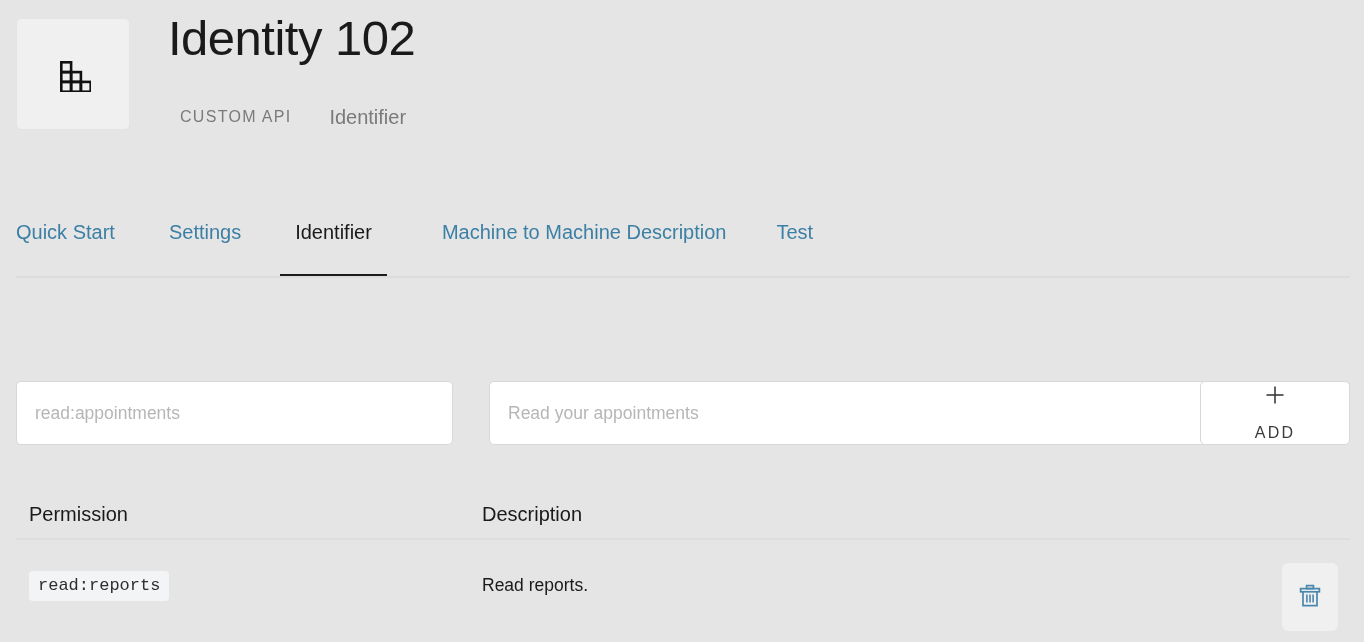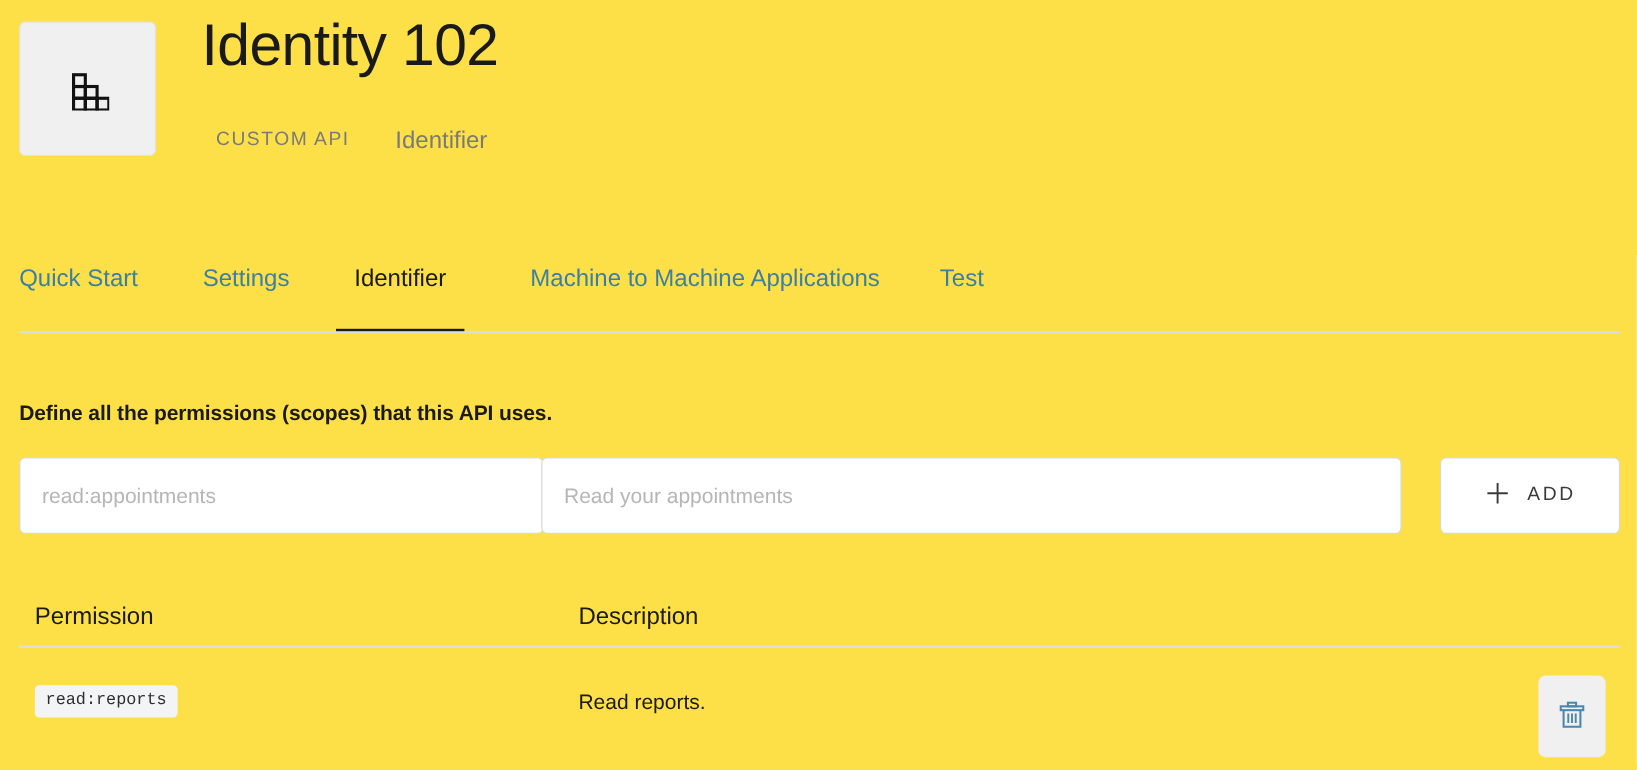--- a/index.html
+++ b/index.html
@@ -3,21 +3,21 @@
 <meta charset="utf-8">
 <style>
   * { box-sizing: border-box; }
   html, body {
     margin: 0; padding: 0;
     width: 1364px; height: 642px;
     background: #ffffff;
     font-family: "Liberation Sans", sans-serif;
     -webkit-font-smoothing: antialiased;
   }
-  .page { position: relative; width: 1364px; height: 642px; overflow: hidden; background:#fde047; }
+  .page { position: relative; width: 1364px; height: 642px; overflow: hidden; background:#e5e5e5; }
 
   
   .header { position: absolute; left: 0; top: 0; width: 1364px; height: 150px; }
   .api-logo-tile {
     position: absolute; left: 16px; top: 18px;
     width: 114px; height: 112px;
     background: #f0f0f0;
     border: 1px solid #e4e4e4;
     border-radius: 5px;
   }
@@ -99,30 +99,31 @@
     border-radius: 5px;
     background: #fff;
     font-family: "Liberation Sans", sans-serif;
     font-size: 17.5px;
     color: #1a1a1a;
     padding: 0 18px;
     outline: none;
   }
   .field::placeholder { color: #b6b6b6; }
   #scope-name-input { left: 16px; width: 437px; }
-  #scope-desc-input { left: 451px; width: 717px; }
+  #scope-desc-input { left: 489px; width: 717px; }
   .add-button {
     position: absolute; left: 1200px; top: 0;
     width: 150px; height: 64px;
     border: 1px solid #d8d8d8;
     border-radius: 5px;
     background: #fff;
     display: flex; align-items: center; justify-content: center;
     cursor: pointer;
     gap: 14px;
+    flex-direction: column;
   }
   .add-button .plus { display: block; }
   .add-button .add-label {
     font-size: 16px; letter-spacing: 2.2px; color: #3b3b3b; font-weight: 400;
   }
 
   
   .table { position: absolute; left: 0; top: 490px; width: 1364px; }
   .th-row { position: relative; height: 50px; }
   .th {
@@ -134,21 +135,21 @@
   .table-rule {
     position: absolute; left: 16px; top: 48px; width: 1334px; height: 2px;
     background: #dedede;
   }
   .tr {
     position: absolute; left: 0; top: 64px; width: 1364px; height: 78px;
   }
   .td-permission {
     position: absolute; left: 29px; top: 17px;
     font-family: "Liberation Mono", "DejaVu Sans Mono", monospace;
-    font-size: 14px;
+    font-size: 17px;
     color: #2e2e2e;
     background: #f3f4f6;
     border-radius: 4px;
     padding: 5px 9px 6px 9px;
   }
   .td-description {
     position: absolute; left: 482px; top: 21px;
     font-size: 17.5px; color: #1a1a1a;
   }
   .delete-button {
@@ -190,27 +191,26 @@
       <span class="meta-type">CUSTOM API</span>
       <span class="meta-label">Identifier</span>
     </div>
   </div>
 
   <div class="tabs">
     <div class="tab-list">
       <div class="tab">Quick Start</div>
       <div class="tab">Settings</div>
       <div class="tab active">Identifier</div>
-      <div class="tab tab-mtm">Machine to Machine Applications</div>
+      <div class="tab tab-mtm">Machine to Machine Description</div>
       <div class="tab tab-test">Test</div>
     </div>
     <div class="tabs-rule"></div>
   </div>
 
-  <div class="section-desc">Define all the permissions (scopes) that this API uses.</div>
 
   <div class="add-row">
     <input class="field" id="scope-name-input" type="text" placeholder="read:appointments" style="">
     <input class="field" id="scope-desc-input" type="text" placeholder="Read your appointments" style="">
     <div class="add-button">
       <span class="plus">
         <svg width="22" height="22" viewBox="0 0 22 22" aria-hidden="true">
           <line x1="11" y1="2.5" x2="11" y2="19.5" stroke="#3b3b3b" stroke-width="1.6"></line>
           <line x1="2.5" y1="11" x2="19.5" y2="11" stroke="#3b3b3b" stroke-width="1.6"></line>
         </svg>

